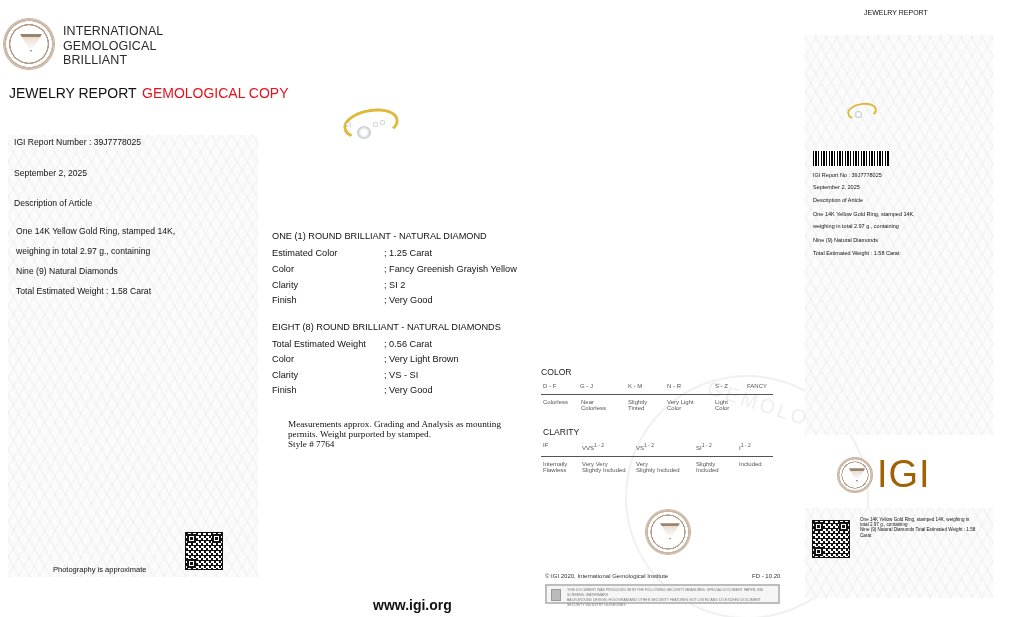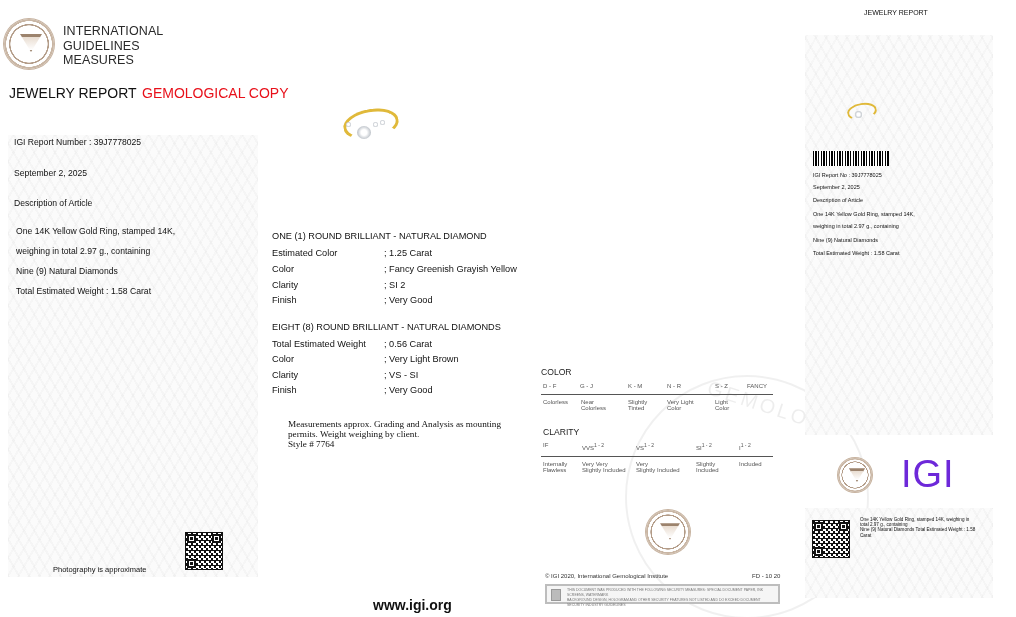--- a/index.html
+++ b/index.html
@@ -65,22 +65,22 @@
     font-size: 3.5px; color: #777; line-height: 5px; padding: 2px 4px 2px 20px; box-sizing: border-box;
   }
   .sup { font-size: 5px; vertical-align: super; }
 </style>
 </head>
 <body>
 
 <div class="seal" style="left:4px;top:19px;width:50px;height:50px;"></div>
 <div class="abs org-name" style="left:63px;top:24px;">
   <div>INTERNATIONAL</div>
-  <div>GUIDELINES</div>
-  <div>MEASURES</div>
+  <div>GEMOLOGICAL</div>
+  <div>BRILLIANT</div>
 </div>
 <div class="abs h-report" style="left:9px;top:85px;">JEWELRY REPORT</div>
 <div class="abs h-ecopy" style="left:142px;top:85px;">GEMOLOGICAL COPY</div>
 
 <div class="wm" style="left:8px;top:135px;width:250px;height:442px;"></div>
 <div class="abs lt" style="left:14px;top:137px;">IGI Report Number : 39J7778025</div>
 <div class="abs lt" style="left:14px;top:168px;">September 2, 2025</div>
 <div class="abs lt" style="left:14px;top:198px;">Description of Article</div>
 <div class="abs lt" style="left:16px;top:226px;">One 14K Yellow Gold Ring, stamped 14K,</div>
 <div class="abs lt" style="left:16px;top:246px;">weighing in total 2.97 g., containing</div>
@@ -133,21 +133,21 @@
   <span class="k">Clarity</span>
   <span class="v">;  VS - SI</span>
 </div>
 <div class="row" style="top:385px;">
   <span class="k">Finish</span>
   <span class="v">;  Very Good</span>
 </div>
 
 <div class="abs mid" style="left:288px;top:419px;line-height:10px;font-family:Liberation Serif, serif;">
   <div>Measurements approx. Grading and Analysis as mounting</div>
-  <div>permits. Weight weighing by client.</div>
+  <div>permits. Weight purported by stamped.</div>
   <div>Style # 7764</div>
 </div>
 
 <a class="abs" style="left:373px;top:597px;font-size:14px;font-weight:bold;color:#111;text-decoration:none;">www.igi.org</a>
 
 <div class="emblem-big" style="left:625px;top:375px;width:240px;height:240px;"></div>
 <div class="abs" style="left:705px;top:395px;font-size:20px;color:rgba(0,0,0,0.07);transform:rotate(18deg);letter-spacing:3px;">GEMOLOG</div>
 
 <div class="abs scale-h" style="left:541px;top:367px;">COLOR</div>
 <div>
@@ -230,21 +230,21 @@
 <div class="barcode" style="left:813px;top:151px;width:76px;height:15px;"></div>
 <div class="abs" style="left:813px;top:172px;font-size:5.5px;">IGI Report No : 39J7778025</div>
 <div class="abs" style="left:813px;top:184px;font-size:5.5px;">September 2, 2025</div>
 <div class="abs" style="left:813px;top:197px;font-size:5.5px;">Description of Article</div>
 <div class="abs" style="left:813px;top:211px;font-size:5.5px;">One 14K Yellow Gold Ring, stamped 14K,</div>
 <div class="abs" style="left:813px;top:223px;font-size:5.5px;">weighing in total 2.97 g., containing</div>
 <div class="abs" style="left:813px;top:237px;font-size:5.5px;">Nine (9) Natural Diamonds</div>
 <div class="abs" style="left:813px;top:250px;font-size:5.5px;">Total Estimated Weight : 1.58 Carat</div>
 
 <div class="seal" style="left:838px;top:458px;width:34px;height:34px;"></div>
-<div class="abs" style="left:877px;top:453px;font-size:38px;line-height:42px;color:#6d28d9;letter-spacing:1px;margin-left:24px;">IGI</div>
+<div class="abs" style="left:877px;top:453px;font-size:38px;line-height:42px;color:#a16207;letter-spacing:1px;">IGI</div>
 
 <div class="wm" style="left:805px;top:508px;width:188px;height:90px;"></div>
 <div class="qr" style="left:813px;top:521px;width:36px;height:36px;">
   <div class="eye" style="left:1px;top:1px;"></div>
   <div class="eye" style="right:1px;top:1px;"></div>
   <div class="eye" style="left:1px;bottom:1px;"></div>
 </div>
 <div class="abs" style="left:860px;top:517px;font-size:4.6px;line-height:5.2px;width:130px;">
   <div>One 14K Yellow Gold Ring, stamped 14K, weighing in</div>
   <div>total 2.97 g., containing</div>

